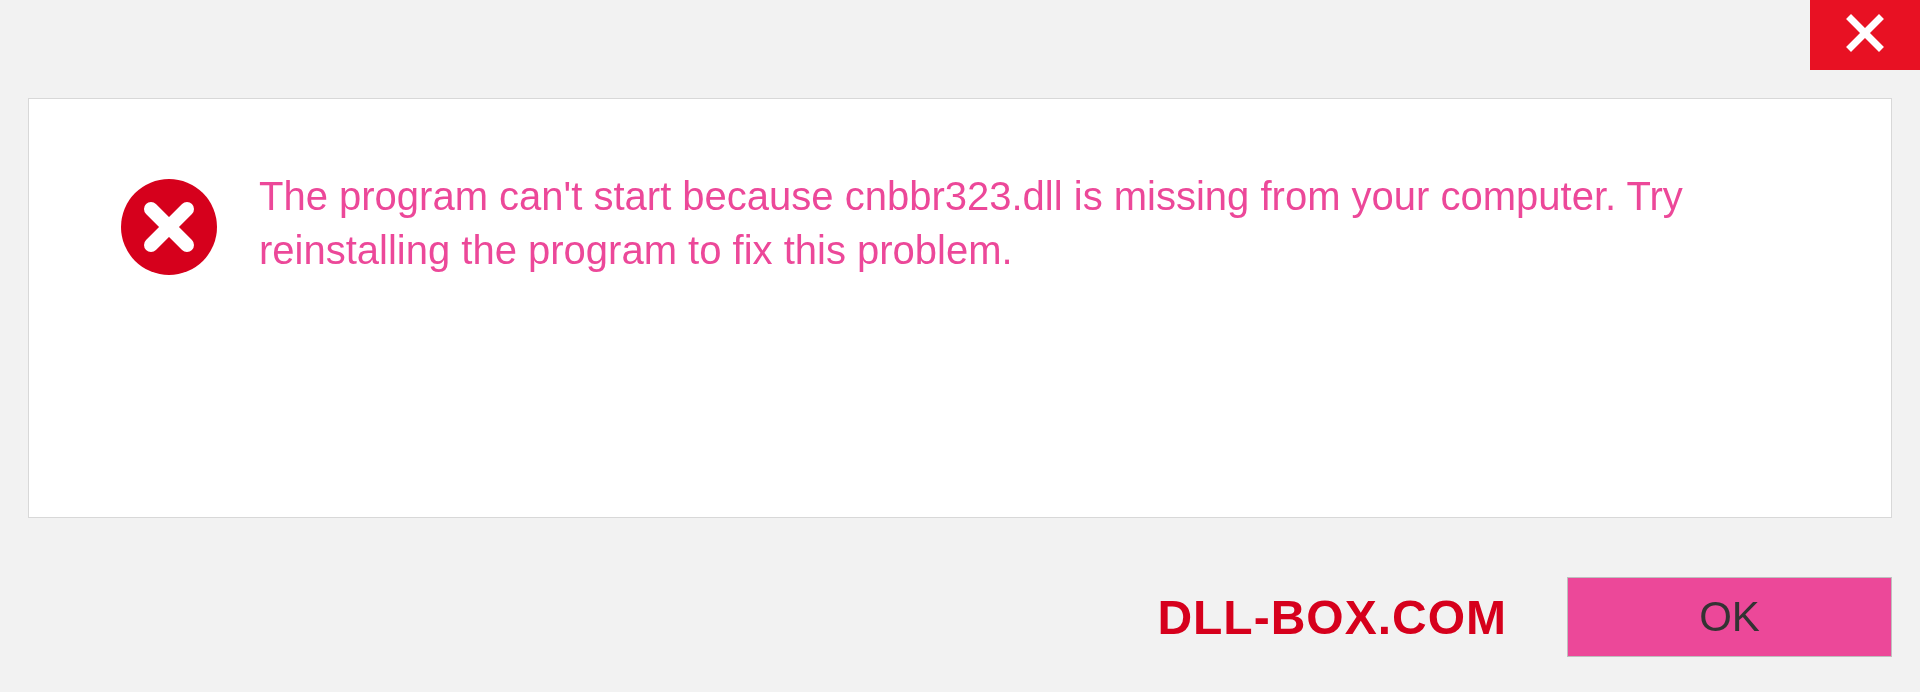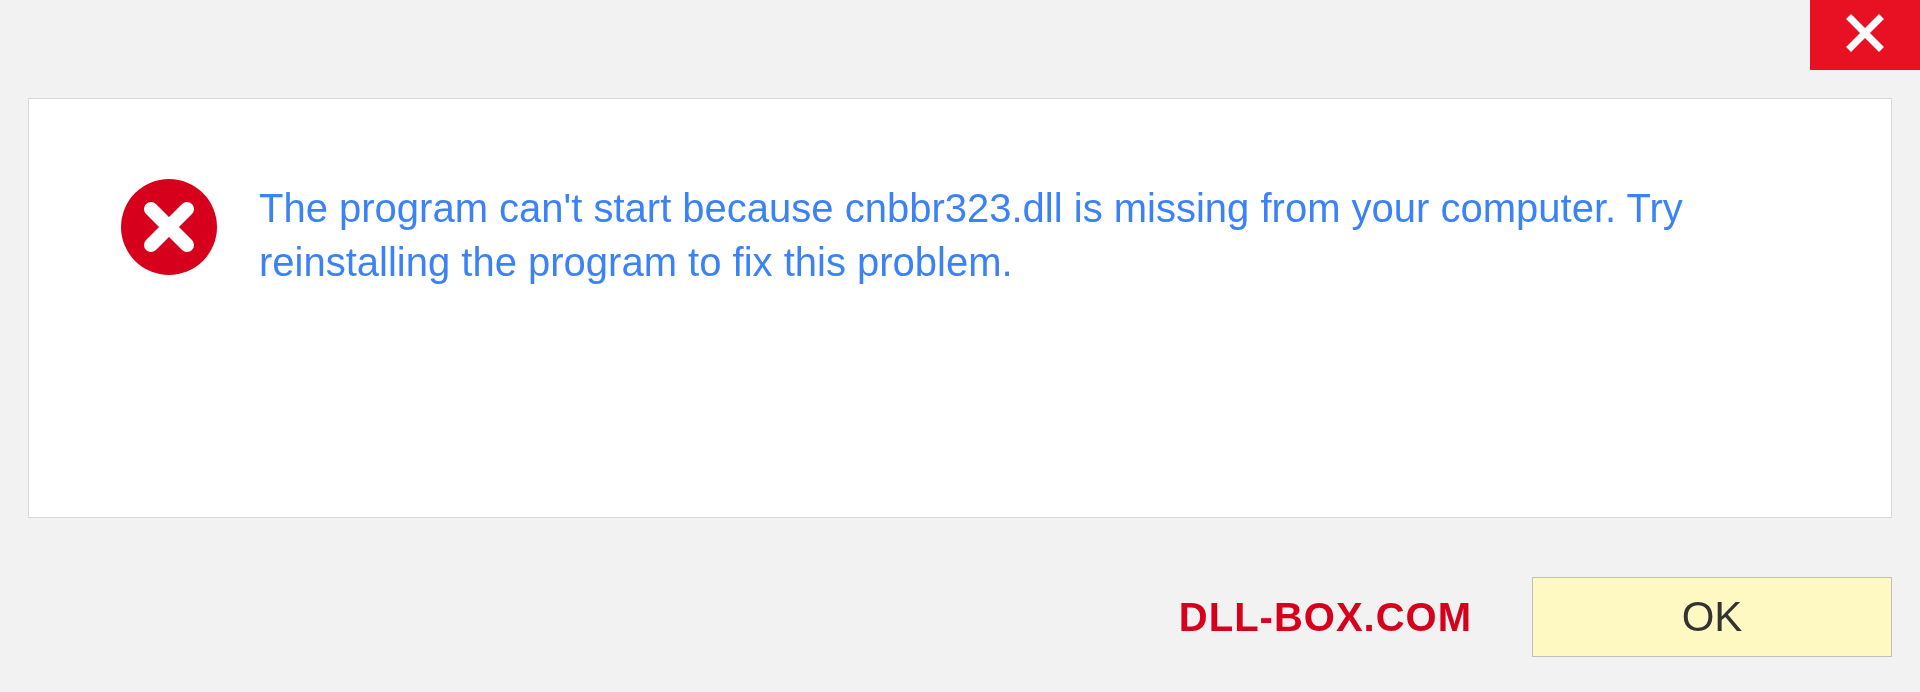--- a/index.html
+++ b/index.html
@@ -65,50 +65,49 @@
       margin-top: 8px;
     }
     
     .error-icon-wrap svg {
       width: 100px;
       height: 100px;
     }
     
     .message {
       font-size: 40px;
-      color: #3b82f6;
+      color: #ec4899;
       line-height: 1.35;
-      margin-top: 12px;
     }
     
     .footer {
       position: absolute;
       bottom: 0;
       left: 0;
       right: 0;
       height: 150px;
       display: flex;
       align-items: center;
       justify-content: flex-end;
       padding: 0 28px;
     }
     
     .watermark {
-      font-size: 40px;
+      font-size: 48px;
       font-weight: 900;
       color: #d6001c;
       letter-spacing: 1px;
       margin-right: 60px;
       font-family: Arial Black, Arial, sans-serif;
     }
     
     .ok-btn {
-      width: 360px;
+      width: 325px;
       height: 80px;
-      background: #fef9c3;
+      background: #ec4899;
       border: 1px solid #bfbfbf;
       font-size: 42px;
       color: #333;
       display: flex;
       align-items: center;
       justify-content: center;
       cursor: pointer;
     }
   </style>
 </head>

